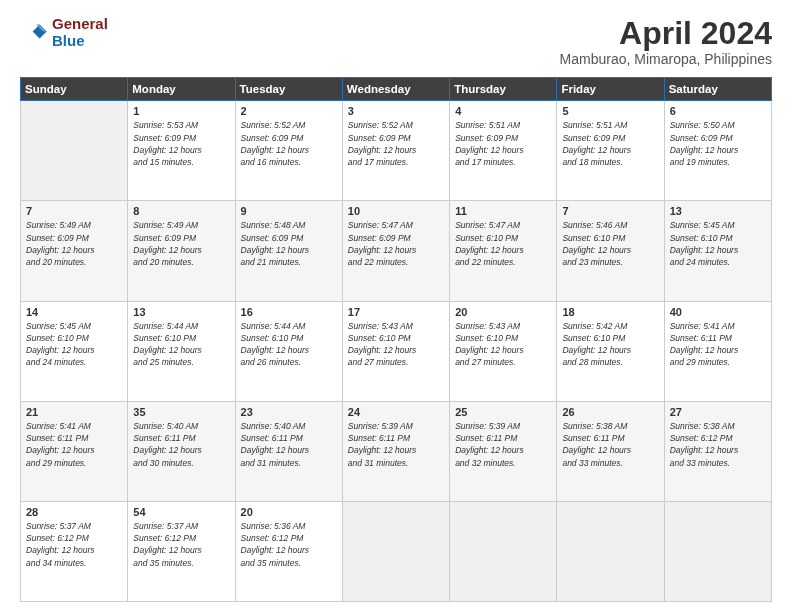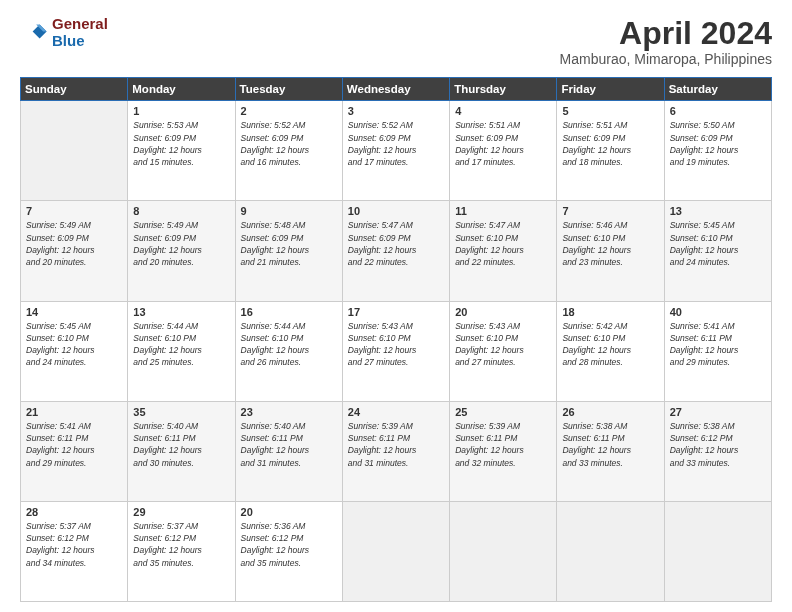--- a/index.html
+++ b/index.html
@@ -260,21 +260,21 @@
             <span class="day-num">27</span>
             <div class="day-info">Sunrise: 5:38 AM<br>Sunset: 6:12 PM<br>Daylight: 12 hours<br>and 33 minutes.</div>
           </td>
         </tr>
         <tr>
           <td>
             <span class="day-num">28</span>
             <div class="day-info">Sunrise: 5:37 AM<br>Sunset: 6:12 PM<br>Daylight: 12 hours<br>and 34 minutes.</div>
           </td>
           <td>
-            <span class="day-num">29</span>
+            <span class="day-num">54</span>
             <div class="day-info">Sunrise: 5:37 AM<br>Sunset: 6:12 PM<br>Daylight: 12 hours<br>and 35 minutes.</div>
           </td>
           <td>
             <span class="day-num">20</span>
             <div class="day-info">Sunrise: 5:36 AM<br>Sunset: 6:12 PM<br>Daylight: 12 hours<br>and 35 minutes.</div>
           </td>
           <td class="empty-cell"></td>
           <td class="empty-cell"></td>
           <td class="empty-cell"></td>
           <td class="empty-cell"></td>

